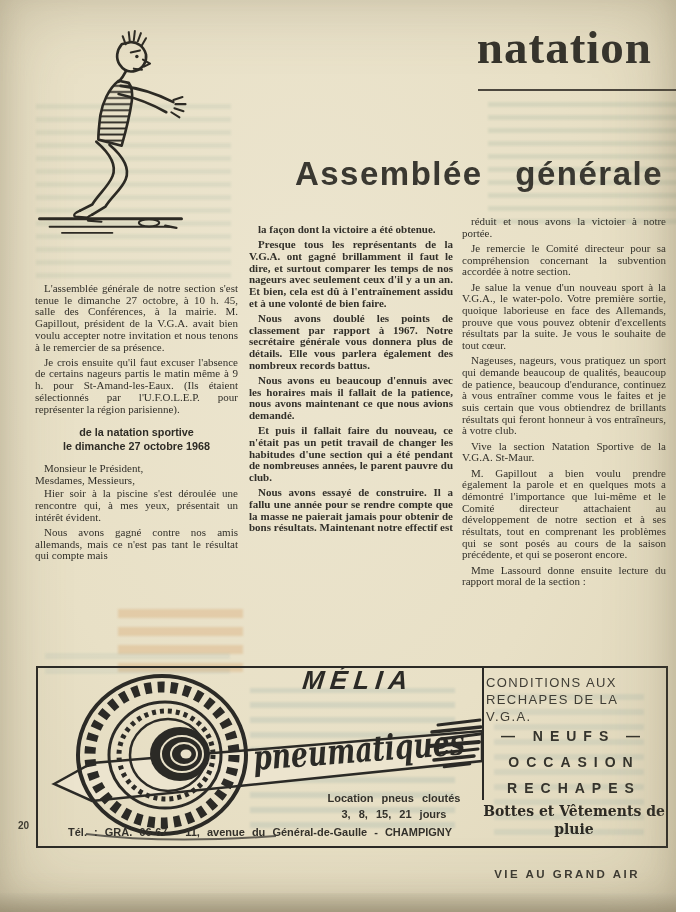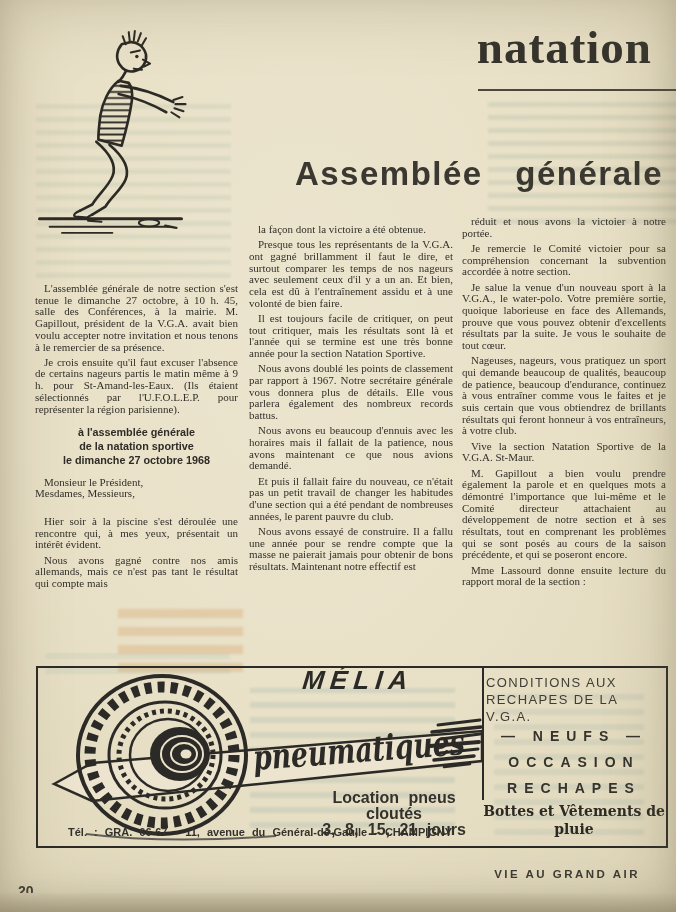--- a/index.html
+++ b/index.html
@@ -22,52 +22,52 @@
   
   .title{position:absolute;left:268px;top:146px;width:404px;margin:9px;text-align:center;
         font-family:"Liberation Sans",sans-serif;font-weight:bold;font-size:33px;
         letter-spacing:1.5px;word-spacing:22px;color:#3a3831;}
   
   .diver{position:absolute;left:28px;top:22px;}
   
   .col{position:absolute;font-size:11px;line-height:11.7px;color:#32302a;}
   .col p{margin:0 0 3.5px;text-indent:9px;text-align:justify;}
   .col1{left:35px;top:283px;width:203px;}
-  .col2{left:249px;top:224px;width:204px;}
+  .col2{left:249px;top:224px;width:204px;font-weight:bold;}
   .col3{left:462px;top:216px;width:204px;}
   .speech-head{margin:11px 4px 9px;font-family:"Liberation Sans",sans-serif;font-weight:bold;
         font-size:10.8px;line-height:13.8px;text-align:center;color:#2e2c26;}
-  .salut{margin:0 0 16px;}
+  .salut{margin:0 0 2px;}
   .salut div:first-child{padding-left:9px;}
   
   .ad{position:absolute;left:36px;top:666px;width:632px;height:182px;
         border:2.5px solid #2b2a26;box-sizing:border-box;}
   .ad-art{position:absolute;left:6px;top:2px;}
   .melia{position:absolute;left:240px;top:-3px;width:160px;text-align:center;
         font-family:"Liberation Sans",sans-serif;font-weight:bold;font-style:italic;
         font-size:26px;letter-spacing:6px;transform:skewX(-6deg);color:#2b2a26;}
   .rental{position:absolute;left:266px;top:122px;width:180px;text-align:center;
-        font-family:"Liberation Sans",sans-serif;font-weight:bold;font-size:16px;
+        font-family:"Liberation Sans",sans-serif;font-weight:bold;font-size:11px;
         line-height:16px;word-spacing:5px;color:#33312b;}
   .ad-divider{position:absolute;left:444px;top:0;width:2px;height:132px;background:#2b2a26;}
   .conditions{position:absolute;left:448px;top:6px;width:178px;
         font-family:"Liberation Sans",sans-serif;font-size:13px;line-height:17px;
         letter-spacing:1.4px;color:#3f3d35;}
   .products{position:absolute;left:446px;top:60px;width:180px;text-align:center;
         font-family:"Liberation Sans",sans-serif;font-weight:bold;font-size:14px;color:#35332c;}
   .products .prod{margin-bottom:10px;letter-spacing:7px;white-space:nowrap;}
   .boots{position:absolute;left:444px;top:135px;width:184px;text-align:center;
         font-family:"DejaVu Serif",serif;font-weight:bold;font-size:14px;color:#2c2a24;
         transform:scaleY(1.12);}
   .phone{position:absolute;left:30px;top:158px;width:572px;text-align:left;
         font-family:"Liberation Sans",sans-serif;font-weight:bold;font-size:11px;
         word-spacing:4px;color:#33312b;}
   
-  .footer-left{position:absolute;left:18px;top:883px;font-family:"Liberation Sans",sans-serif;
-        font-weight:bold;font-size:14px;color:#3c3a32;}
+  .footer-left{position:absolute;left:18px;top:820px;font-family:"Liberation Sans",sans-serif;
+        font-weight:bold;font-size:10px;color:#3c3a32;}
   .footer-right{position:absolute;right:36px;top:868px;font-family:"Liberation Sans",sans-serif;
         font-weight:bold;font-size:11.5px;letter-spacing:2.5px;color:#3c3a32;}
 </style>
 </head>
 <body>
 
 <div class="page">
 
   <div class="ghost g-green" style="left:488px;top:96px;width:190px;height:128px;"></div>
   <div class="ghost g-green" style="left:36px;top:98px;width:195px;height:180px;opacity:.8;"></div>
@@ -110,45 +110,43 @@
       <path d="M134 201 l11 2" stroke-width="2.4"></path>
     </g>
   </svg>
 
   <h1 class="title">Assemblée générale</h1>
 
   <div class="col col1">
     <p>L'assemblée générale de notre section s'est tenue le dimanche 27 octobre, à 10 h. 45, salle des Conférences, à la mairie. M. Gapillout, président de la V.G.A. avait bien voulu accepter notre invitation et nous tenons à le remercier de sa présence.</p>
     <p>Je crois ensuite qu'il faut excuser l'absence de certains nageurs partis le matin même à 9 h. pour St-Amand-les-Eaux. (Ils étaient sélectionnés par l'U.F.O.L.E.P. pour représenter la région parisienne).</p>
     <div class="speech-head">
-      <div>à l'assemblée générale</div>
       <div>de la natation sportive</div>
       <div>le dimanche 27 octobre 1968</div>
     </div>
     <div class="salut">
       <div>Monsieur le Président,</div>
       <div>Mesdames, Messieurs,</div>
     </div>
     <p>Hier soir à la piscine s'est déroulée une rencontre qui, à mes yeux, présentait un intérêt évident.</p>
     <p>Nous avons gagné contre nos amis allemands, mais ce n'est pas tant le résultat qui compte mais</p>
   </div>
 
   <div class="col col2">
     <p>la façon dont la victoire a été obtenue.</p>
     <p>Presque tous les représentants de la V.G.A. ont gagné brillamment il faut le dire, et surtout comparer les temps de nos nageurs avec seulement ceux d'il y a un an. Et bien, cela est dû à l'entraînement assidu et à une volonté de bien faire.</p>
-    <p>Il est toujours facile de critiquer, on peut tout critiquer, mais les résultats sont là et l'année qui se termine est une très bonne année pour la section Natation Sportive.</p>
     <p>Nous avons doublé les points de classement par rapport à 1967. Notre secrétaire générale vous donnera plus de détails. Elle vous parlera également des nombreux records battus.</p>
     <p>Nous avons eu beaucoup d'ennuis avec les horaires mais il fallait de la patience, nous avons maintenant ce que nous avions demandé.</p>
     <p>Et puis il fallait faire du nouveau, ce n'était pas un petit travail de changer les habitudes d'une section qui a été pendant de nombreuses années, le parent pauvre du club.</p>
     <p>Nous avons essayé de construire. Il a fallu une année pour se rendre compte que la masse ne paierait jamais pour obtenir de bons résultats. Maintenant notre effectif est</p>
   </div>
 
   <div class="col col3">
     <p>réduit et nous avons la victoier à notre portée.</p>
-    <p>Je remercie le Comité victoier pour sa compréhension concernant la subvention accordée à notre section.</p>
+    <p>Je remercie le Comité directeur pour sa compréhension concernant la subvention accordée à notre section.</p>
     <p>Je salue la venue d'un nouveau sport à la V.G.A., le water-polo. Votre première sortie, quoique laborieuse en face des Allemands, prouve que vous pouvez obtenir d'excellents résultats par la suite. Je vous le souhaite de tout cœur.</p>
     <p>Nageuses, nageurs, vous pratiquez un sport qui demande beaucoup de qualités, beaucoup de patience, beaucoup d'endurance, continuez à vous entraîner comme vous le faites et je suis certain que vous obtiendrez de brillants résultats qui feront honneur à vos entraîneurs, à votre club.</p>
     <p>Vive la section Natation Sportive de la V.G.A. St-Maur.</p>
     <p>M. Gapillout a bien voulu prendre également la parole et en quelques mots a démontré l'importance que lui-même et le Comité directeur attachaient au développement de notre section et à ses résultats, tout en comprenant les problèmes qui se sont posés au cours de la saison précédente, et qui se poseront encore.</p>
     <p>Mme Lassourd donne ensuite lecture du rapport moral de la section :</p>
   </div>
 
   <div class="ad">
     <svg class="ad-art" width="450" height="176" viewBox="0 0 450 176">
 

